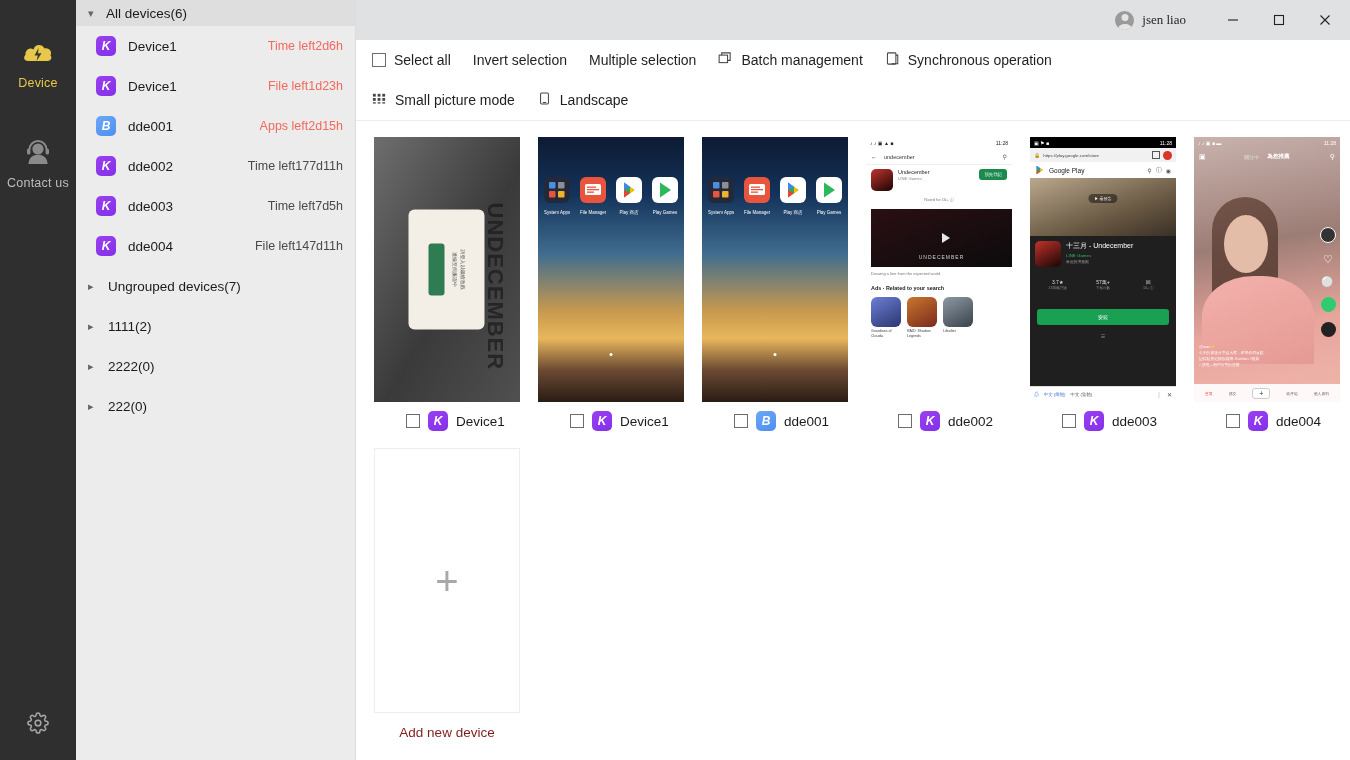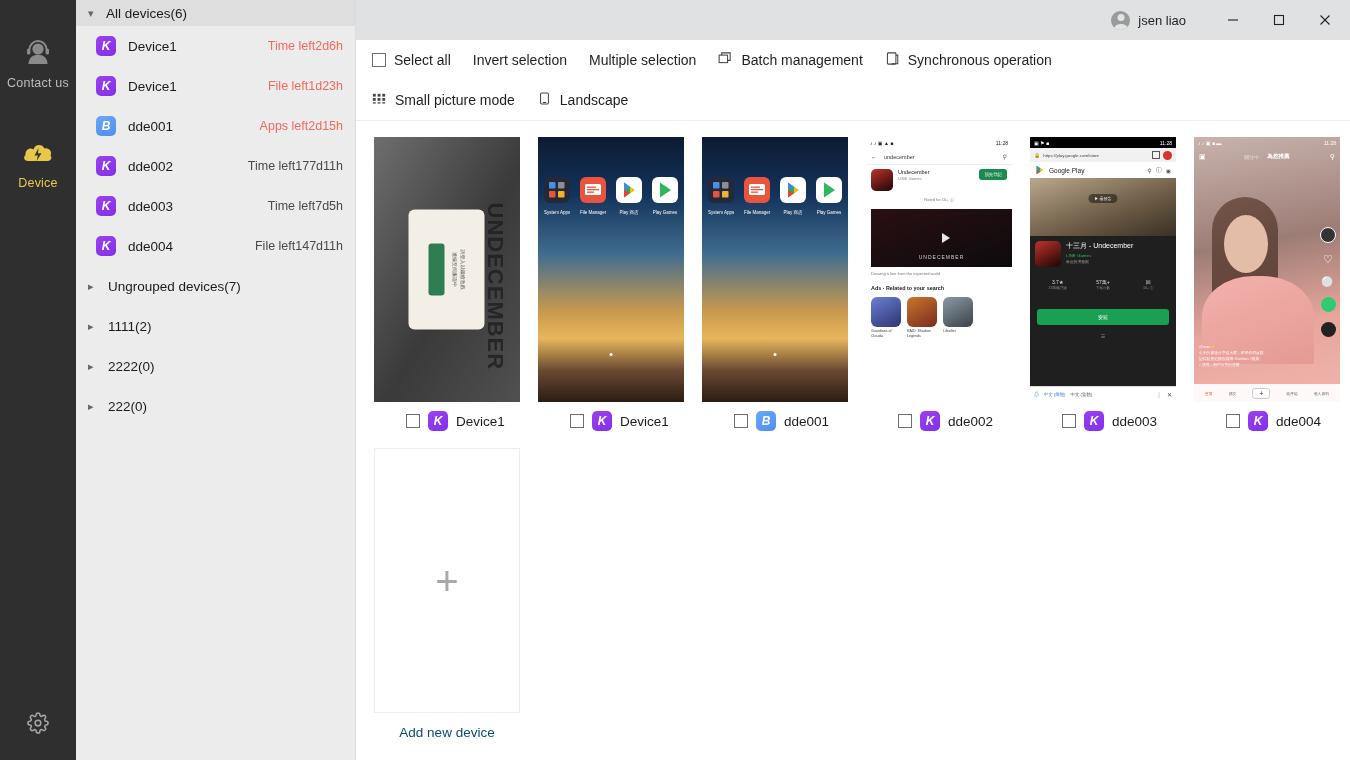--- a/index.html
+++ b/index.html
@@ -101,21 +101,21 @@
 
   .group-row {
     height: 40px; display: flex; align-items: center; gap: 10px;
     padding-left: 12px; font-size: 13.5px; color: #1b1b1b; cursor: pointer;
   }
 
   
   .main { flex: 1; height: 760px; display: flex; flex-direction: column; background: #fff; }
   .titlebar {
     height: 40px; background: #dfe1e3; display: flex; align-items: center;
-    justify-content: flex-end; padding-right: 2px; flex: 0 0 40px;
+    justify-content: flex-end; padding-right: 2px; flex: 0 0 40px; font-family: Liberation Serif, serif;
   }
   .user {
     display: flex; align-items: center; gap: 8px; margin-right: 24px;
     font-size: 13px; color: #1f1f1f; cursor: pointer;
   }
   .avatar {
     width: 19px; height: 19px; border-radius: 50%;
     background: #9a9a9a; overflow: hidden; position: relative;
   }
   .avatar::after {
@@ -179,49 +179,49 @@
   .app-row { position: absolute; top: 40px; left: 6px; right: 6px; display: flex; justify-content: space-between; }
   .app-ico { width: 26px; text-align: center; }
   .app-ico .lb { font-size: 4.5px; color: #fff; margin-top: 3px; white-space: nowrap; overflow: hidden; }
   .dot-pg { position: absolute; left: 50%; bottom: 46px; width: 3px; height: 3px; border-radius: 50%; background: #fff; transform: translateX(-50%); }
 
   .add-card {
     width: 146px; height: 265px; background: #fff; border: 1px solid #ededed;
     display: flex; align-items: center; justify-content: center; cursor: pointer;
   }
   .plus { font-size: 40px; color: #a8a8a8; font-weight: 300; line-height: 1; }
-  .add-foot { height: 38px; display: flex; align-items: center; justify-content: center; font-size: 13.5px; color: #0c4a6e; }
+  .add-foot { height: 38px; display: flex; align-items: center; justify-content: center; font-size: 13.5px; color: #7f1d1d; }
 </style>
 </head>
 <body>
 
 <div class="app">
 
   <div class="rail">
+    <div class="rail-item active">
+      <span>
+        <svg width="30" height="26" viewBox="0 0 30 26">
+          <path d="M5 21 C1 21 0 17 2.5 15 C2 10 7 7 10.5 9.5 C12 4 19 3.5 21.5 8.5 C26.5 7.5 29.5 12 27.5 15.5 C29.5 17.5 28 21 24.5 21 Z" fill="#e8c84a"></path>
+          <path d="M15.5 8 L11.5 15.5 L14.8 15.5 L13.6 21 L18.5 13.2 L15 13.2 Z" fill="#3a3a2a"></path>
+        </svg>
+      </span>
+      <span class="rail-label">Device</span>
+    </div>
+
     <div class="rail-item">
       <span>
         <svg width="30" height="26" viewBox="0 0 30 26">
           <circle cx="15" cy="9" r="5.6" fill="#8a8a8a"></circle>
           <path d="M5.5 24 C5.5 17.8 10 14.8 15 14.8 C20 14.8 24.5 17.8 24.5 24 Z" fill="#8a8a8a"></path>
           <path d="M6.5 9.5 A8.5 8.5 0 0 1 23.5 9.5" stroke="#8a8a8a" stroke-width="2" fill="none"></path>
           <rect x="4" y="8.5" width="3.4" height="6" rx="1.6" fill="#8a8a8a"></rect>
           <rect x="22.6" y="8.5" width="3.4" height="6" rx="1.6" fill="#8a8a8a"></rect>
         </svg>
       </span>
       <span class="rail-label">Contact us</span>
-    </div>
-
-    <div class="rail-item active">
-      <span>
-        <svg width="30" height="26" viewBox="0 0 30 26">
-          <path d="M5 21 C1 21 0 17 2.5 15 C2 10 7 7 10.5 9.5 C12 4 19 3.5 21.5 8.5 C26.5 7.5 29.5 12 27.5 15.5 C29.5 17.5 28 21 24.5 21 Z" fill="#e8c84a"></path>
-          <path d="M15.5 8 L11.5 15.5 L14.8 15.5 L13.6 21 L18.5 13.2 L15 13.2 Z" fill="#3a3a2a"></path>
-        </svg>
-      </span>
-      <span class="rail-label">Device</span>
     </div>
 
     <div class="rail-gear">
       <span>
         <svg width="22" height="22" viewBox="0 0 24 24" fill="none" stroke="#a6a6a6" stroke-width="1.7">
           <circle cx="12" cy="12" r="3.1"></circle>
           <path d="M19.4 15a1.65 1.65 0 0 0 .33 1.82l.06.06a2 2 0 1 1-2.83 2.83l-.06-.06a1.65 1.65 0 0 0-1.82-.33 1.65 1.65 0 0 0-1 1.51V21a2 2 0 1 1-4 0v-.09A1.65 1.65 0 0 0 9 19.4a1.65 1.65 0 0 0-1.82.33l-.06.06a2 2 0 1 1-2.83-2.83l.06-.06a1.65 1.65 0 0 0 .33-1.82 1.65 1.65 0 0 0-1.51-1H3a2 2 0 1 1 0-4h.09A1.65 1.65 0 0 0 4.6 9a1.65 1.65 0 0 0-.33-1.82l-.06-.06a2 2 0 1 1 2.83-2.83l.06.06A1.65 1.65 0 0 0 9 4.6h.09A1.65 1.65 0 0 0 10 3.09V3a2 2 0 1 1 4 0v.09A1.65 1.65 0 0 0 15 4.6a1.65 1.65 0 0 0 1.82-.33l.06-.06a2 2 0 1 1 2.83 2.83l-.06.06A1.65 1.65 0 0 0 19.4 9v.09a1.65 1.65 0 0 0 1.51 1H21a2 2 0 1 1 0 4h-.09a1.65 1.65 0 0 0-1.51 1z"></path>
         </svg>
       </span>
     </div>

